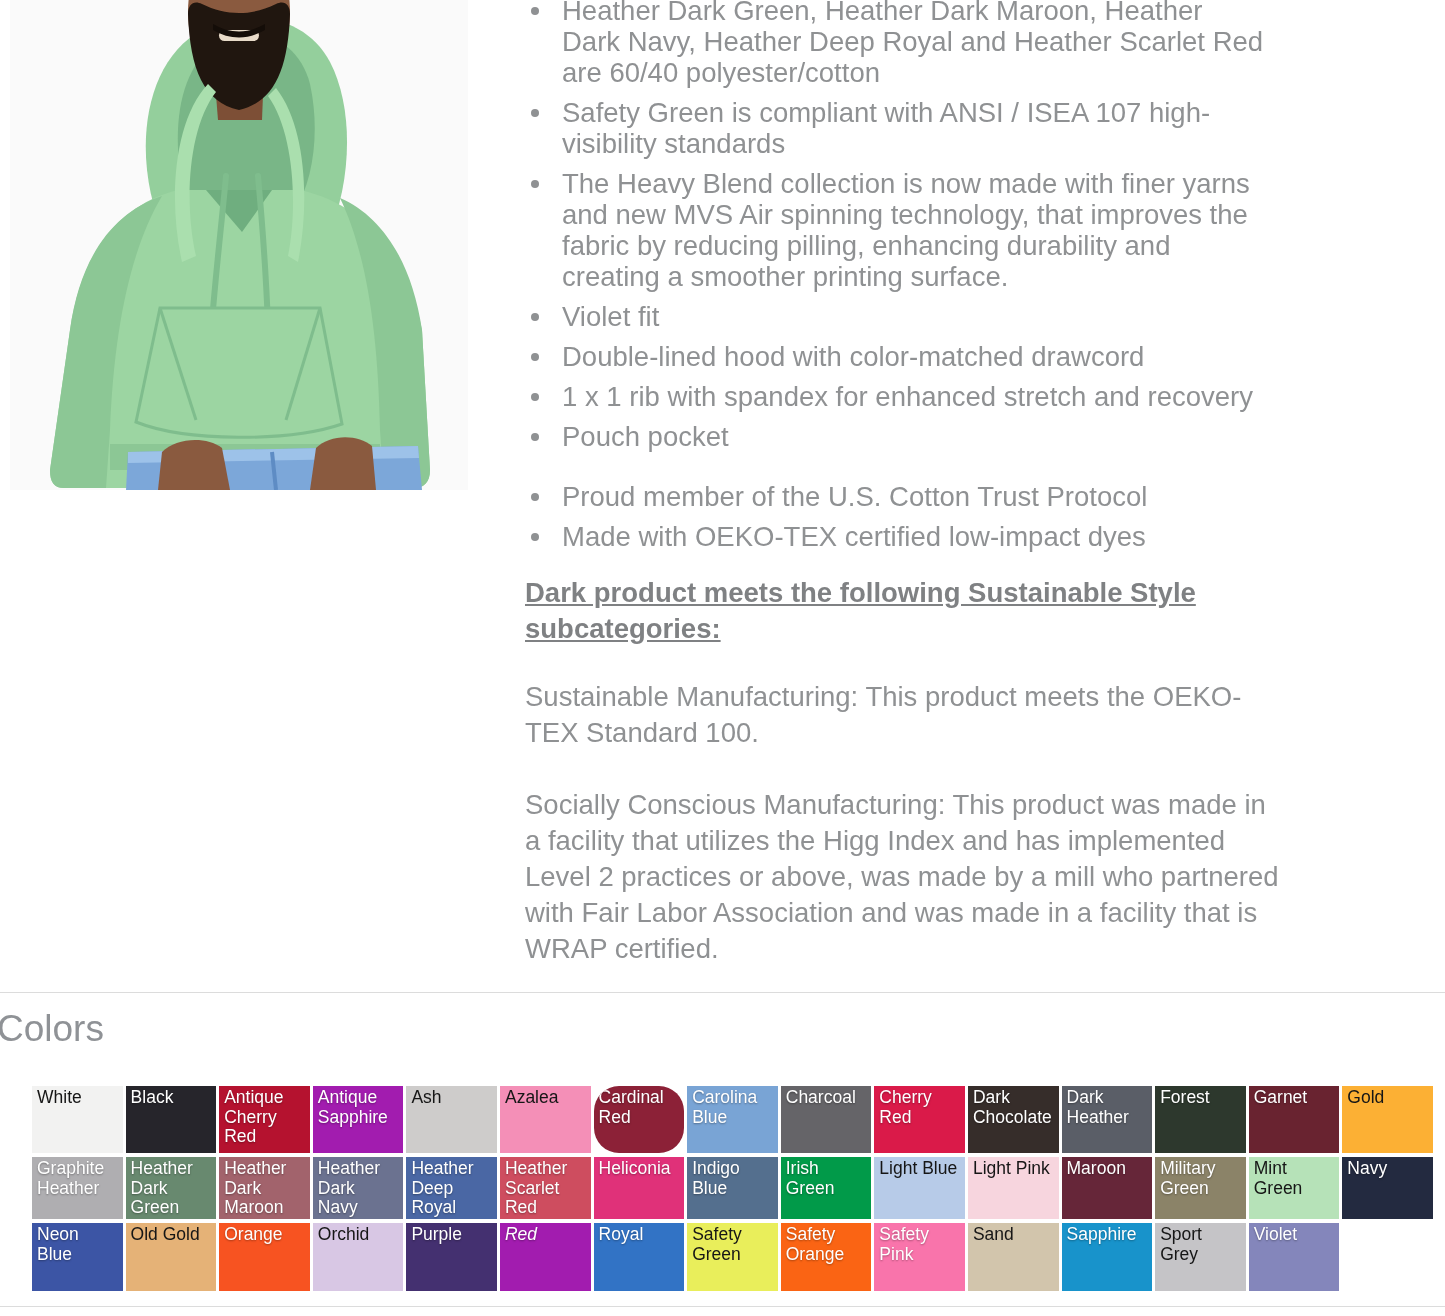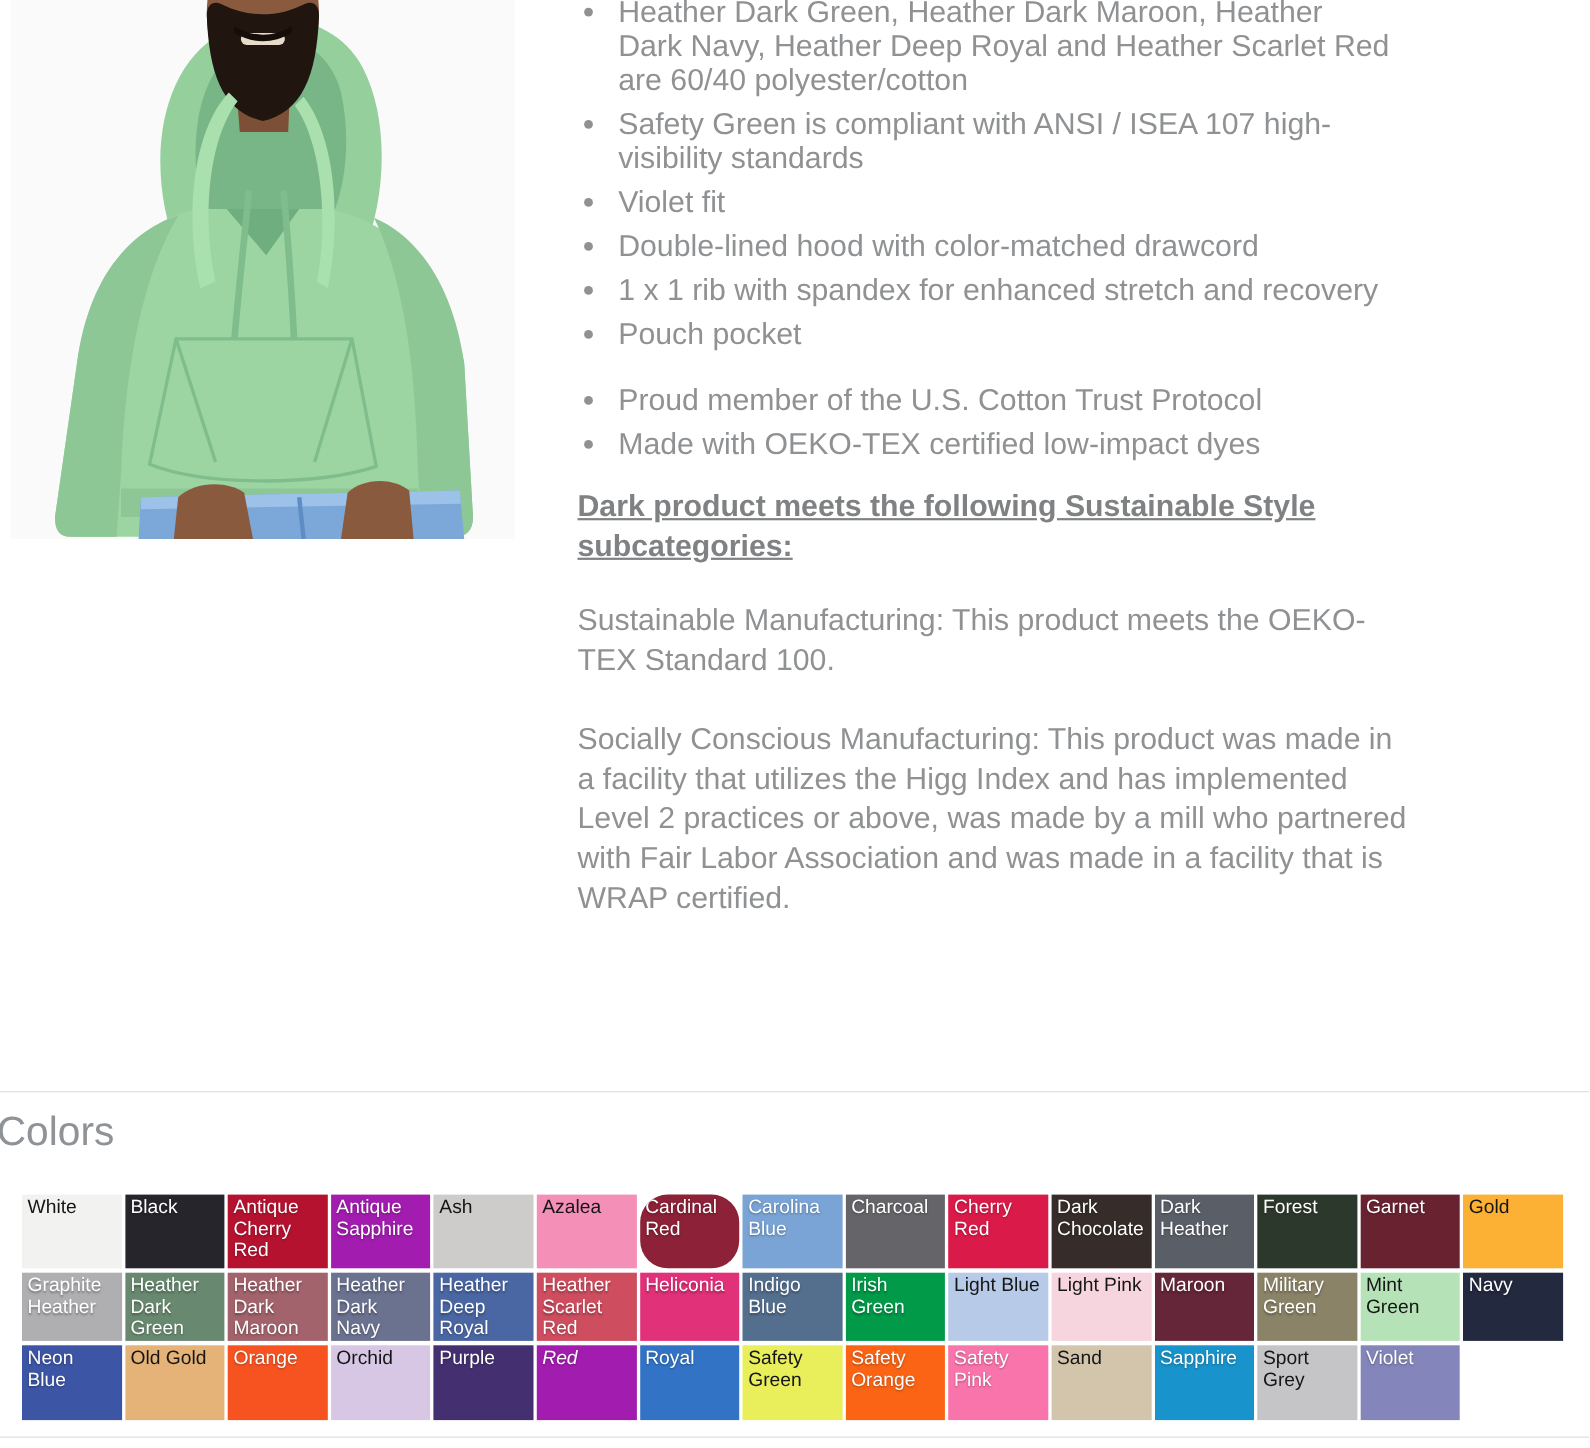--- a/index.html
+++ b/index.html
@@ -16,21 +16,21 @@
   .bullets li{position:relative;padding-left:37px;margin-bottom:9px;white-space:pre-line;}
   .bullets li::before{content:"";position:absolute;left:6px;top:12px;width:8px;height:8px;border-radius:50%;background:#8f9193;}
   .sus-heading{margin:23px 0 0 0;font-size:27.5px;line-height:36px;color:#7f8183;font-weight:bold;text-decoration:underline;white-space:pre-line;}
   .para{margin:32px 0 0 0;font-size:27.5px;line-height:36px;color:#8f9193;white-space:pre-line;}
   .para + .para{margin-top:36px;}
   .rule{position:absolute;left:0;width:1445px;height:0;border:none;border-top:1px solid #dcdcdc;margin:0;}
   .rule-top{top:992px;}
   .rule-bottom{top:1306px;}
   .colors-title{position:absolute;left:-3px;top:1008px;margin:0;font-size:37px;line-height:42px;font-weight:400;color:#8f9296;}
   .swatch-grid{
-    position:absolute;left:4px;top:1086px;
+    position:absolute;left:16px;top:1086px;
     display:grid;grid-template-columns:repeat(15,90.6px);
     grid-template-rows:67px 62px 68px;column-gap:3px;row-gap:4px;padding-left:16px;
   }
   .swatch{
     box-sizing:border-box;padding:2px 5px;font-size:17.5px;line-height:19.5px;
     overflow:hidden;user-select:none;
   }
   .swatch.light{color:#ffffff;text-shadow:0 1px 2px rgba(0,0,0,0.35);}
   .swatch.dark{color:#161616;}
 </style>
@@ -83,20 +83,24 @@
   </svg>
 </div>
 
 <div class="details">
   <ul class="bullets" id="bullets-main">
       <li>Heather Dark Green, Heather Dark Maroon, Heather
 Dark Navy, Heather Deep Royal and Heather Scarlet Red
 are 60/40 polyester/cotton</li>
       <li>Safety Green is compliant with ANSI / ISEA 107 high-
 visibility standards</li>
+      <li>The Heavy Blend collection is now made with finer yarns
+and new MVS Air spinning technology, that improves the
+fabric by reducing pilling, enhancing durability and
+creating a smoother printing surface.</li>
       <li>Violet fit</li>
       <li>Double-lined hood with color-matched drawcord</li>
       <li>1 x 1 rib with spandex for enhanced stretch and recovery</li>
       <li>Pouch pocket</li>
     </ul>
   <ul class="bullets" id="bullets-extra">
       <li>Proud member of the U.S. Cotton Trust Protocol</li>
       <li>Made with OEKO-TEX certified low-impact dyes</li>
     </ul>
   <h3 class="sus-heading">Dark product meets the following Sustainable Style

